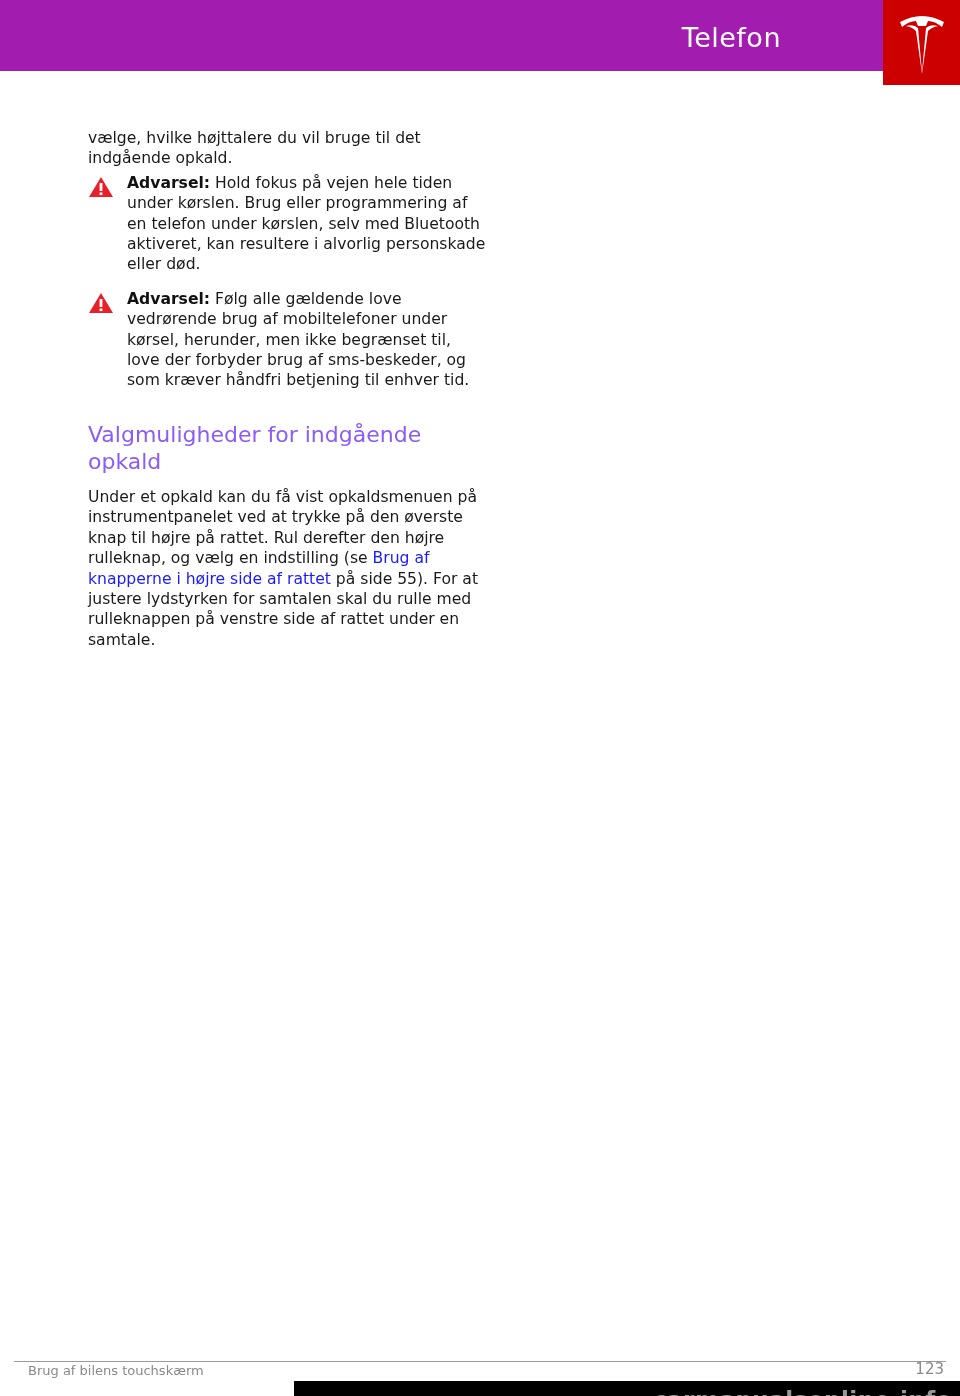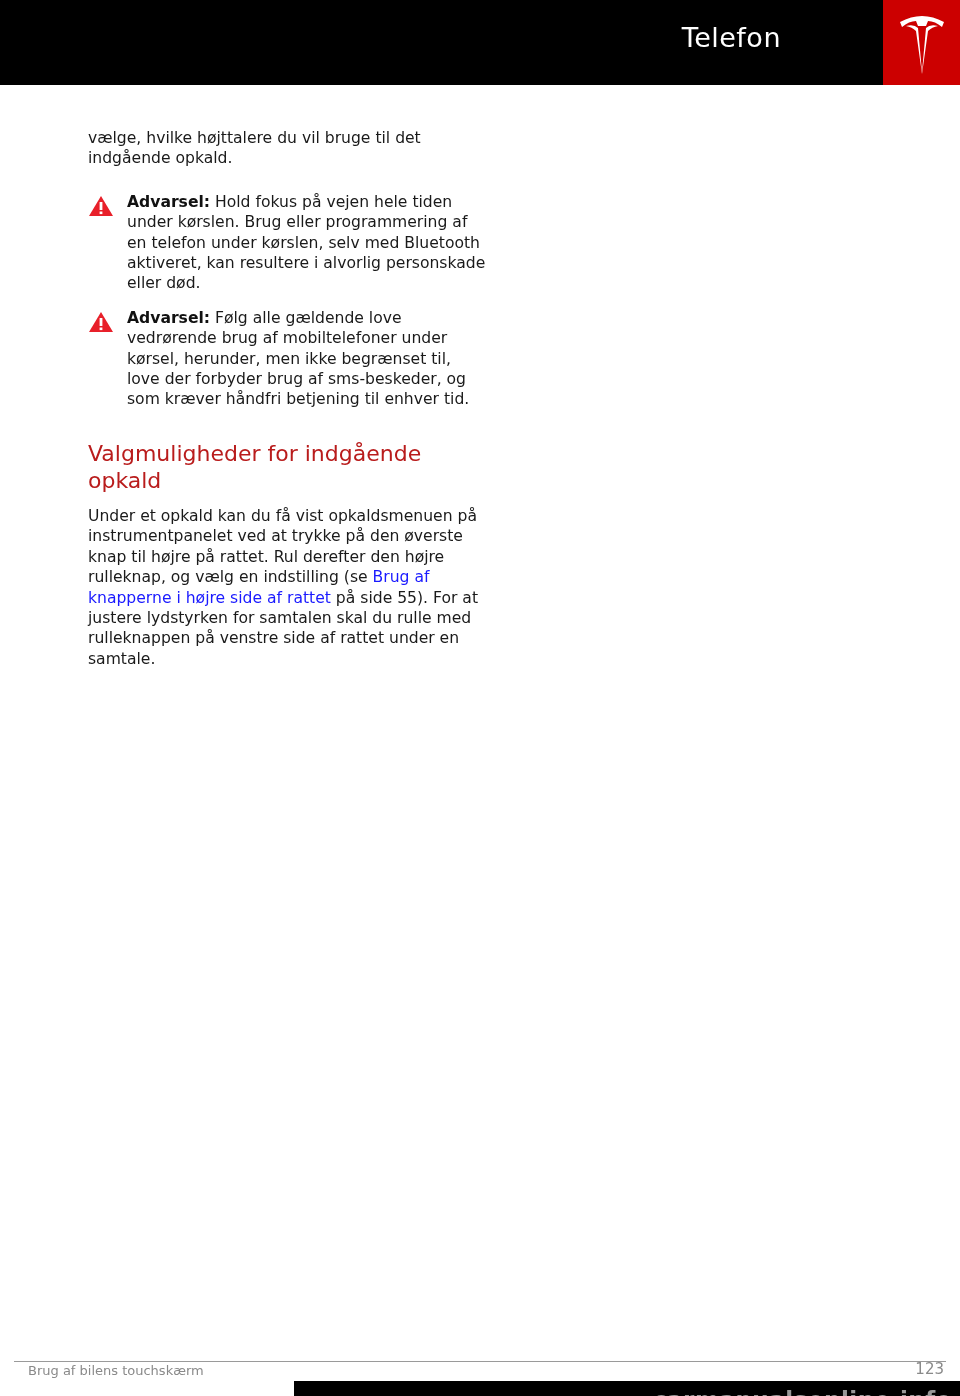--- a/index.html
+++ b/index.html
@@ -2,52 +2,52 @@
 <html><head>
   <meta charset="utf-8">
   <style>
     html, body { margin: 0; padding: 0; }
     body {
       width: 960px; height: 1396px; position: relative; overflow: hidden;
       background: #ffffff; color: #1a1a1a;
       font-family: "DejaVu Sans", sans-serif;
     }
     .header {
-      position: absolute; left: 0; top: 0; width: 883px; height: 85px;
-      background: #000000;
+      position: absolute; left: 0; top: 0; width: 883px; height: 71px;
+      background: #a21caf;
     }
     .header-title {
       position: absolute; right: 102px; top: 22px;
       color: #ffffff; font-size: 27px; letter-spacing: 0.5px;
       font-family: "DejaVu Sans", sans-serif; font-weight: normal;
     }
     .logo-box {
       position: absolute; left: 883px; top: 0; width: 77px; height: 85px;
       background: #cc0000;
       display: flex; align-items: center; justify-content: center;
     }
     .header-rule {
       position: absolute; left: 0; top: 85px; width: 960px; height: 2px; background: #ffffff;
     }
     .content {
       position: absolute; left: 88px; top: 128px; width: 400px;
       font-size: 15.6px; line-height: 20.4px; color: #1a1a1a;
     }
     .content p { margin: 0; }
     .warning {
-      position: relative; padding-left: 39px; margin-top: 23px;
+      position: relative; padding-left: 39px; margin-top: 4px;
     }
     .warning + .warning { margin-top: 14px; }
     .warn-icon {
       position: absolute; left: 0; top: 3px; width: 26px; height: 22px;
     }
     .warn-label { font-weight: bold; color: #111; }
     h2 {
       font-size: 22px; line-height: 27px; font-weight: normal;
-      margin: 30px 0 12px 0; color: #b91c1c;
+      margin: 30px 0 12px 0; color: #8b5cf6;
     }
     .link { color: #1a1aff; }
     .footer-rule {
       position: absolute; left: 14px; top: 1361px; width: 932px; height: 1px; background: #9a9a9a;
     }
     .footer-left {
       position: absolute; left: 28px; top: 1363px; font-size: 13px; color: #8a8a8a;
     }
     .footer-page {
       position: absolute; right: 16px; top: 1360px; font-size: 15px; color: #8a8a8a;

